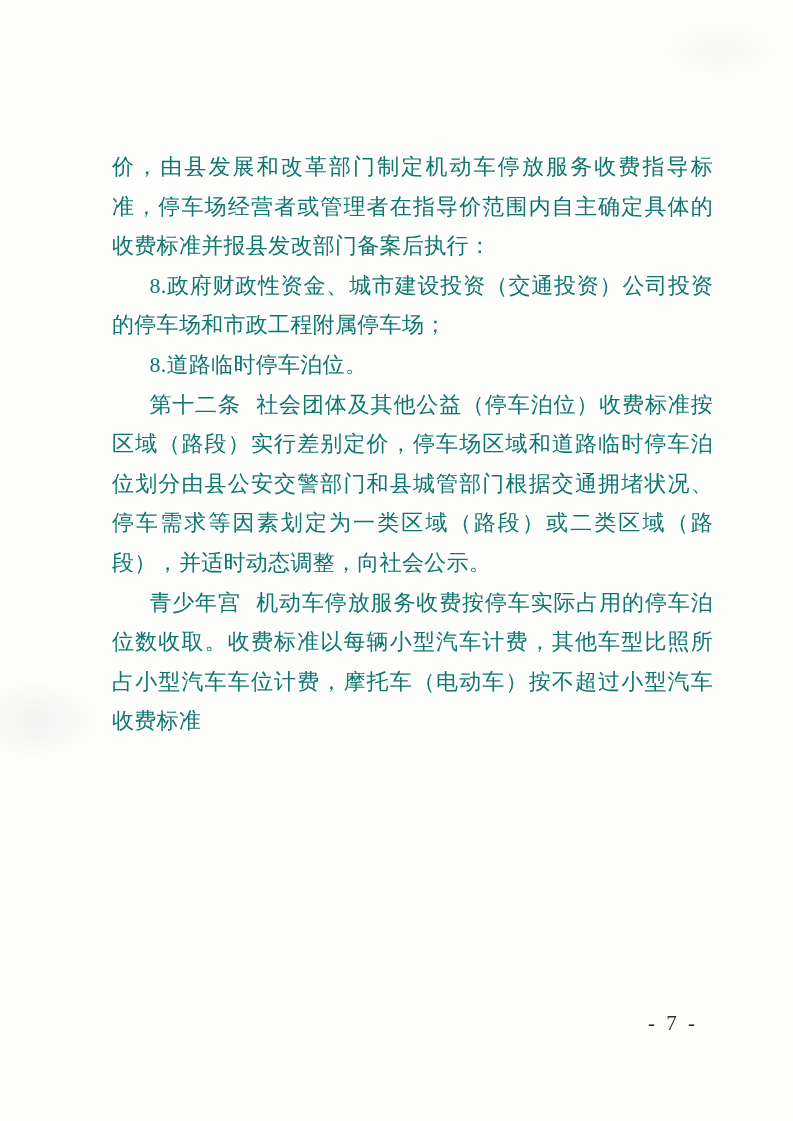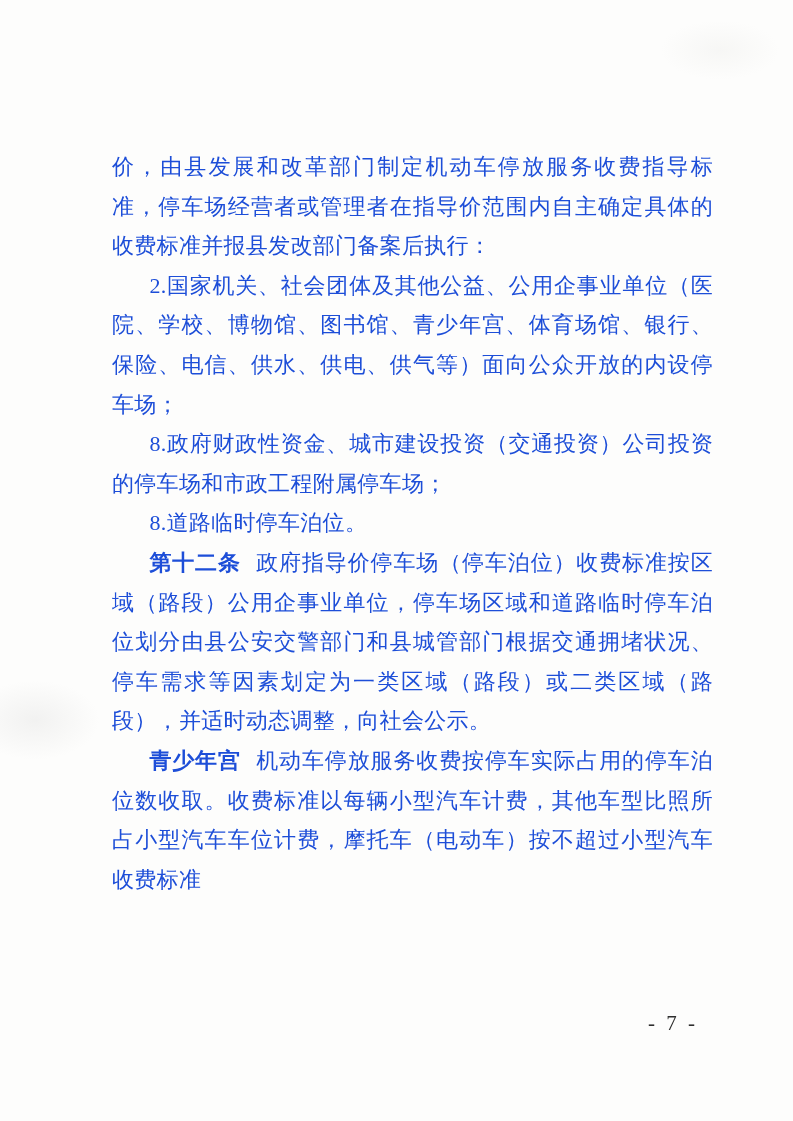--- a/index.html
+++ b/index.html
@@ -15,35 +15,35 @@
     overflow: hidden;
     font-family: "Liberation Serif", serif;
   }
   .text-block {
     position: absolute;
     left: 112px;
     top: 147px;
     width: 601px;
     font-size: 22px;
     line-height: 39.6px;
-    color: #1d4ed8;
+    color: #0f766e;
     text-align: justify;
     text-justify: inter-ideograph;
     letter-spacing: 0.3px;
   }
   .para {
     margin: 0;
     padding: 0;
     text-indent: 1.7em;
   }
   .para.no-indent {
     text-indent: 0;
   }
   .article-label {
-    font-weight: bold;
+    font-weight: normal;
     margin-right: 0.7em;
   }
   .page-number {
     position: absolute;
     top: 1010px;
     left: 648px;
     font-size: 21px;
     line-height: 26px;
     color: #2e2e2e;
     letter-spacing: 3px;
@@ -74,29 +74,28 @@
 
 <div class="sheet">
 
   <div class="smudge smudge-left"></div>
   <div class="smudge smudge-topright"></div>
 
   <div class="text-block">
     <p class="para no-indent">价，由县发展和改革部门制定机动车停放服务收费指导标准，停车场经营者或管理者在指导价范围内自主确定具体的收费标准并报县发改部门备案后执行：</p>
 
 
-    <p class="para">2.国家机关、社会团体及其他公益、公用企事业单位（医院、学校、博物馆、图书馆、青少年宫、体育场馆、银行、保险、电信、供水、供电、供气等）面向公众开放的内设停车场；</p>
 
     <p class="para">8.政府财政性资金、城市建设投资（交通投资）公司投资的停车场和市政工程附属停车场；</p>
 
 
     <p class="para">8.道路临时停车泊位。</p>
 
     <p class="para">
-      <span class="article-label">第十二条</span><span>政府指导价停车场（停车泊位）收费标准按区域（路段）公用企事业单位，停车场区域和道路临时停车泊位划分由县公安交警部门和县城管部门根据交通拥堵状况、停车需求等因素划定为一类区域（路段）或二类区域（路段），并适时动态调整，向社会公示。</span>
+      <span class="article-label">第十二条</span><span>社会团体及其他公益（停车泊位）收费标准按区域（路段）实行差别定价，停车场区域和道路临时停车泊位划分由县公安交警部门和县城管部门根据交通拥堵状况、停车需求等因素划定为一类区域（路段）或二类区域（路段），并适时动态调整，向社会公示。</span>
     </p>
 
     <p class="para">
       <span class="article-label">青少年宫</span><span>机动车停放服务收费按停车实际占用的停车泊位数收取。收费标准以每辆小型汽车计费，其他车型比照所占小型汽车车位计费，摩托车（电动车）按不超过小型汽车收费标准</span>
     </p>
   </div>
 
   <div class="page-number">- 7 -</div>
 
 </div>

